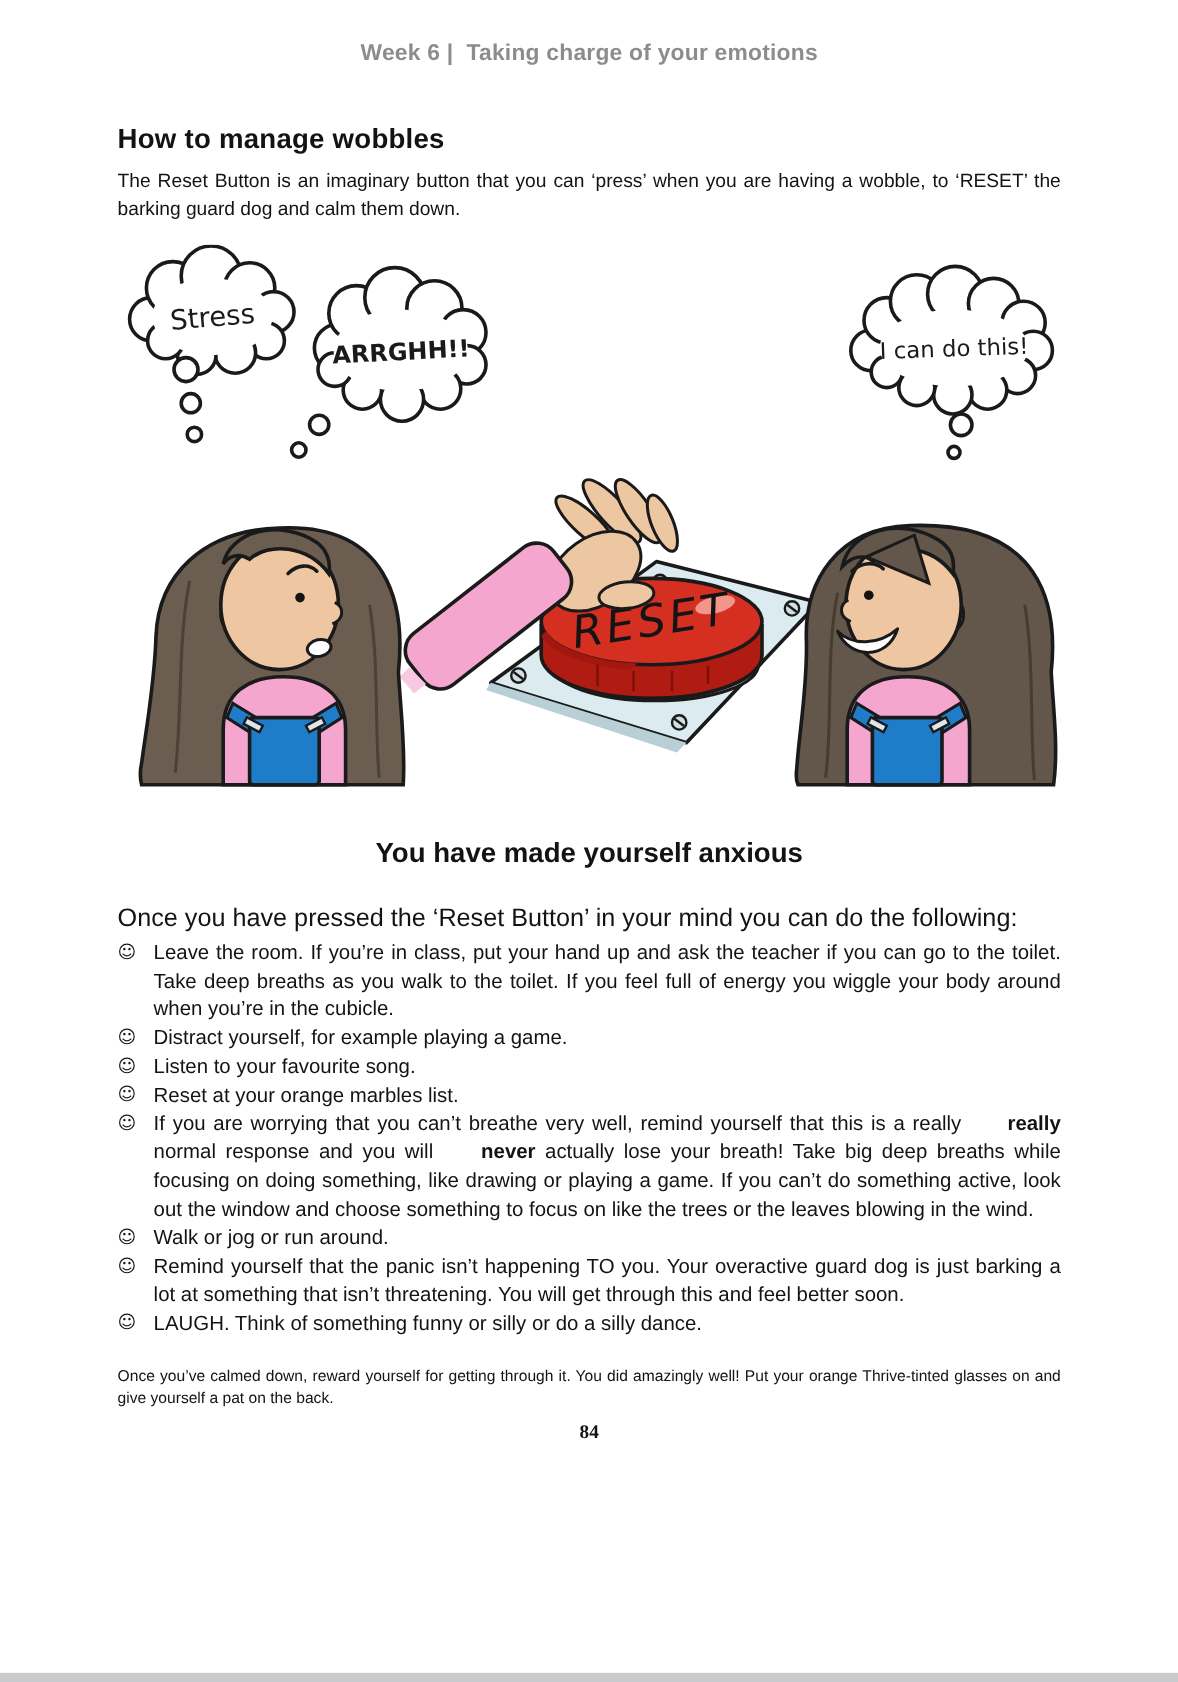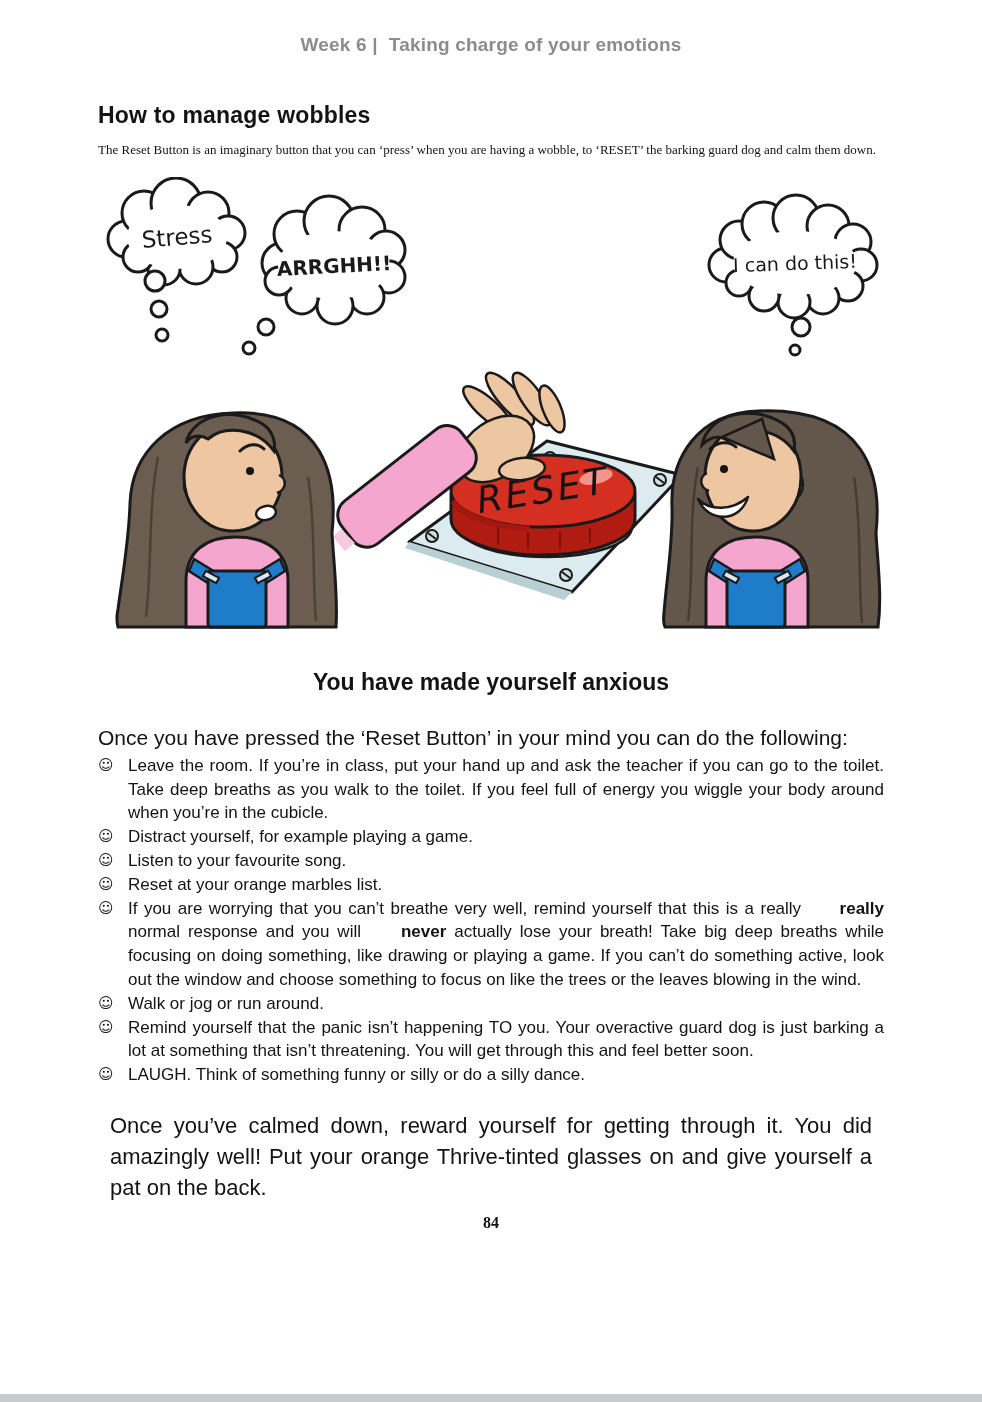--- a/index.html
+++ b/index.html
@@ -8,33 +8,33 @@
     background:#ffffff;color:#131313;
     font-family:"Liberation Sans",sans-serif;
   }
   .page{padding:0 98px;}
   .header{
     padding-top:34px;text-align:center;font-weight:bold;font-size:19px;
     color:#8c8c8c;white-space:pre;letter-spacing:.2px;
   }
   h1.title{margin:46px 0 12px;font-size:23px;font-weight:bold;letter-spacing:.2px;}
   h2.section{margin:29px 0 3px;font-size:20px;font-weight:bold;}
-  p.intro{margin:2px 0 0;font-size:13px;line-height:1.42;text-align:justify;font-family:Liberation Serif, serif;}
+  p.intro{margin:2px 0 0;font-size:16px;line-height:1.42;text-align:justify;}
   .illustration{margin-top:18px;}
   .caption{margin-top:36px;text-align:center;font-weight:bold;font-size:23px;}
   p.lead{margin:27px 0 0;font-size:21px;line-height:1.4;}
   .list{margin-top:1px;}
   .bullet-item{display:flex;font-size:17px;line-height:1.4;}
   .bullet{
     flex:none;width:30px;font-family:"DejaVu Sans",sans-serif;
     font-size:15px;padding-top:1px;color:#131313;
   }
   .bullet-text{flex:1;text-align:justify;}
   .bullet-text strong{font-weight:bold;padding-left:32px;}
-  p.outro{margin:23px 12px 0;font-size:22px;line-height:1.42;text-align:justify;}
+  p.outro{margin:23px 0 0;font-size:13px;line-height:1.42;text-align:justify;}
   .page-number{margin-top:10px;text-align:center;font-weight:bold;font-size:16px;font-family:Liberation Serif, serif;}
   .footer-bar{position:absolute;left:0;bottom:0;width:982px;height:8px;background:#c8cacb;}
   svg text{font-family:"DejaVu Sans",sans-serif;}
 </style>
 </head>
 <body>
 
 <div class="page">
 
   <div class="header" style="color: rgb(140, 140, 140);">Week 6 |  Taking charge of your emotions</div>

